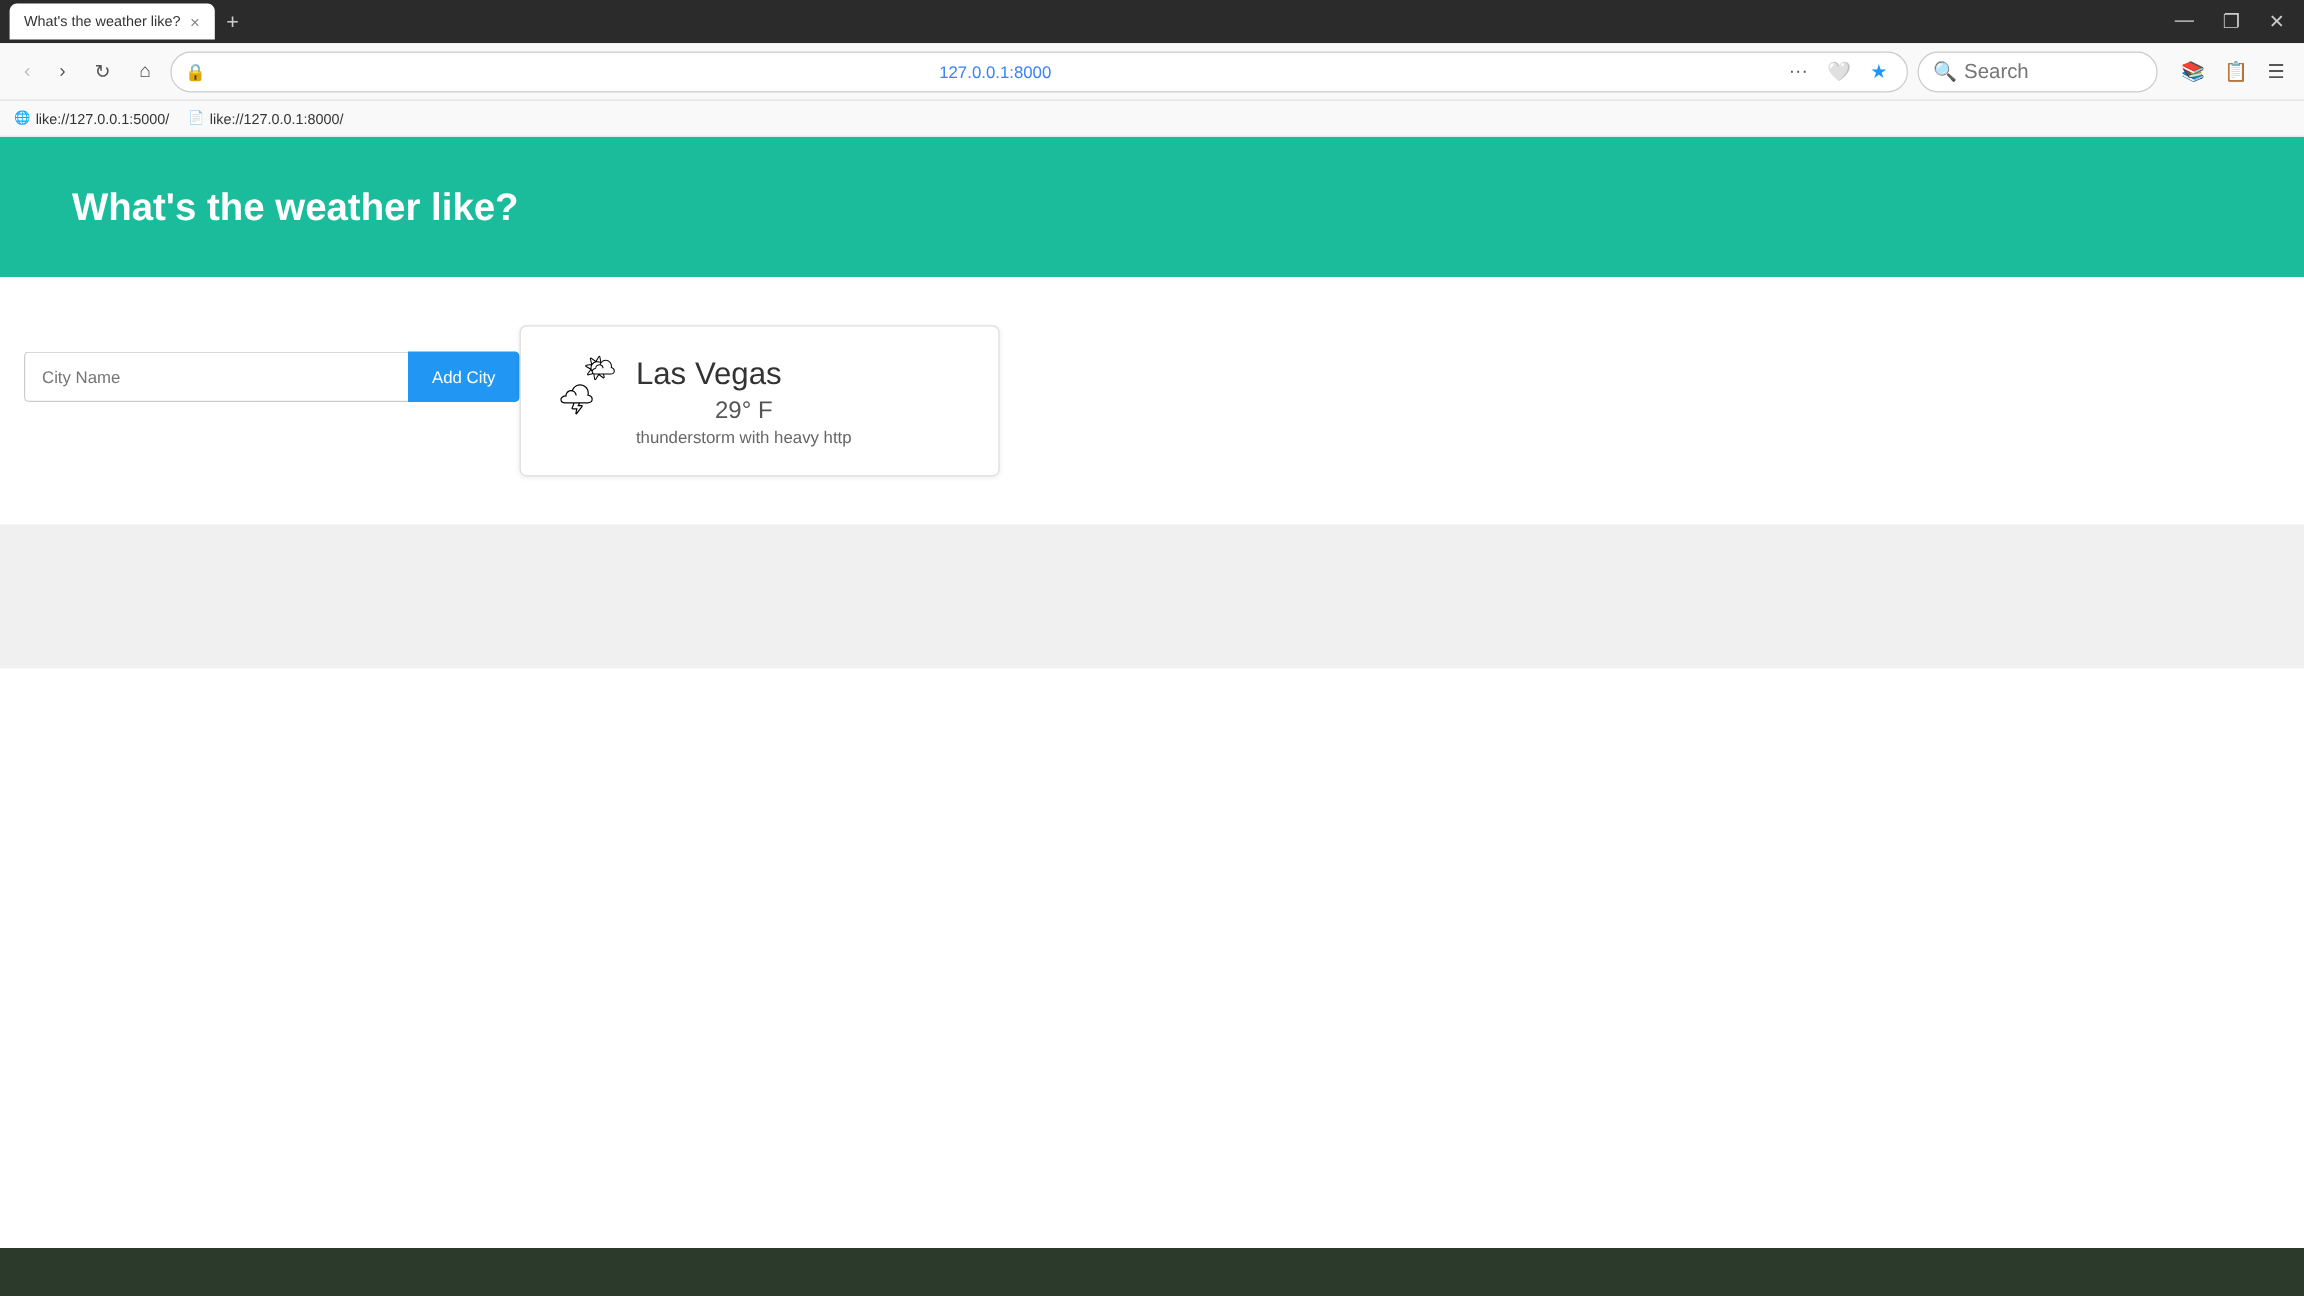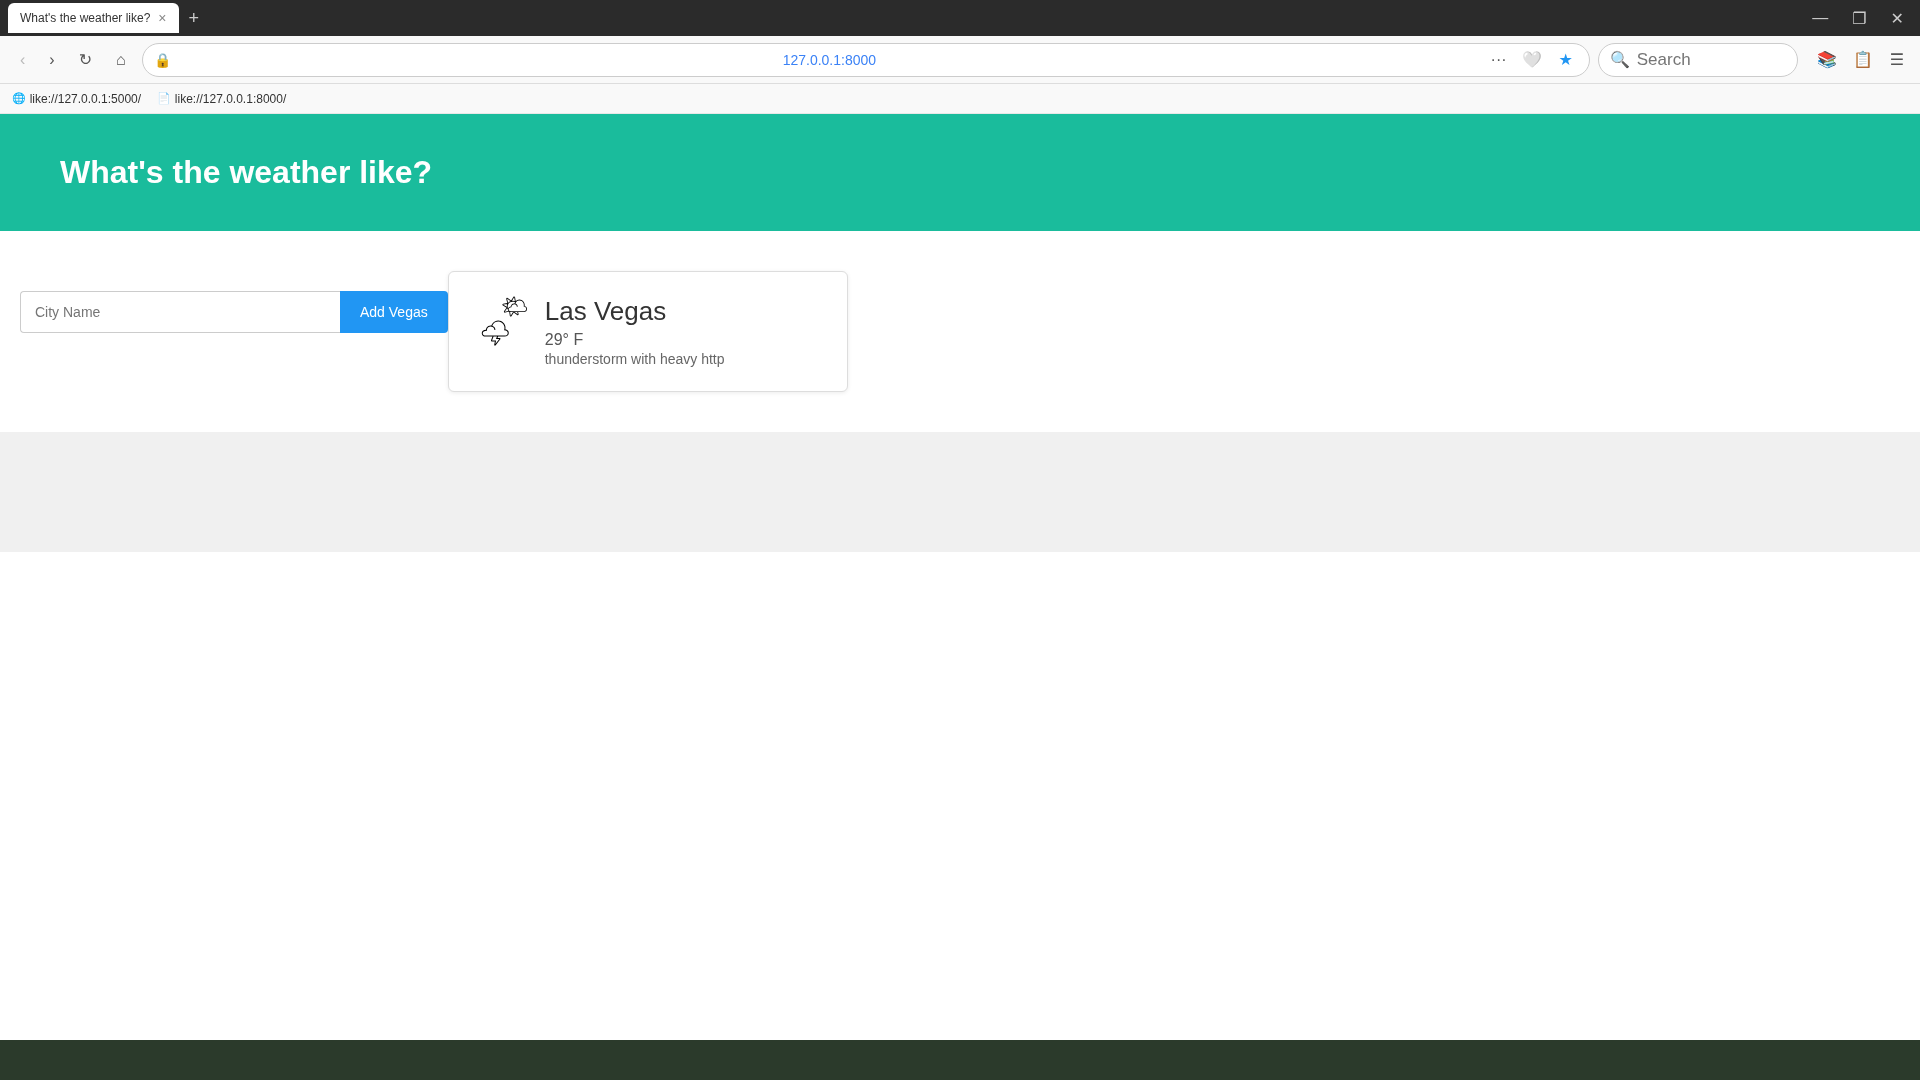--- a/index.html
+++ b/index.html
@@ -246,23 +246,24 @@
       font-size: 26px;
     }
     .weather-info {}
     .city-name-display {
       font-size: 26px;
       font-weight: normal;
       color: #333;
       margin-bottom: 4px;
     }
     .temperature {
-      font-size: 16px;
+      font-size: 20px;
       color: #555;
       margin-bottom: 2px;
+      text-align: center;
     }
     .condition {
       font-size: 14px;
       color: #666;
     }
 
     
     .footer-area {
       background: #f0f0f0;
       flex: 1;
@@ -336,21 +337,21 @@
 <div class="page-content">
 
   <div class="app-header">
     <h1 class="app-title">What's the weather like?</h1>
   </div>
 
   <div class="main-content">
 
     <div class="city-form">
       <input class="city-input" type="text" placeholder="City Name" style="">
-      <button class="add-city-btn">Add Vegas</button>
+      <button class="add-city-btn">Add City</button>
     </div>
 
     <div class="weather-card">
       <div class="weather-icon-area">
         <span class="weather-icon-sun">🌤</span>
         <span class="weather-icon-storm">🌩</span>
       </div>
       <div class="weather-info">
         <div class="city-name-display">Las Vegas</div>
         <div class="temperature">29° F</div>

